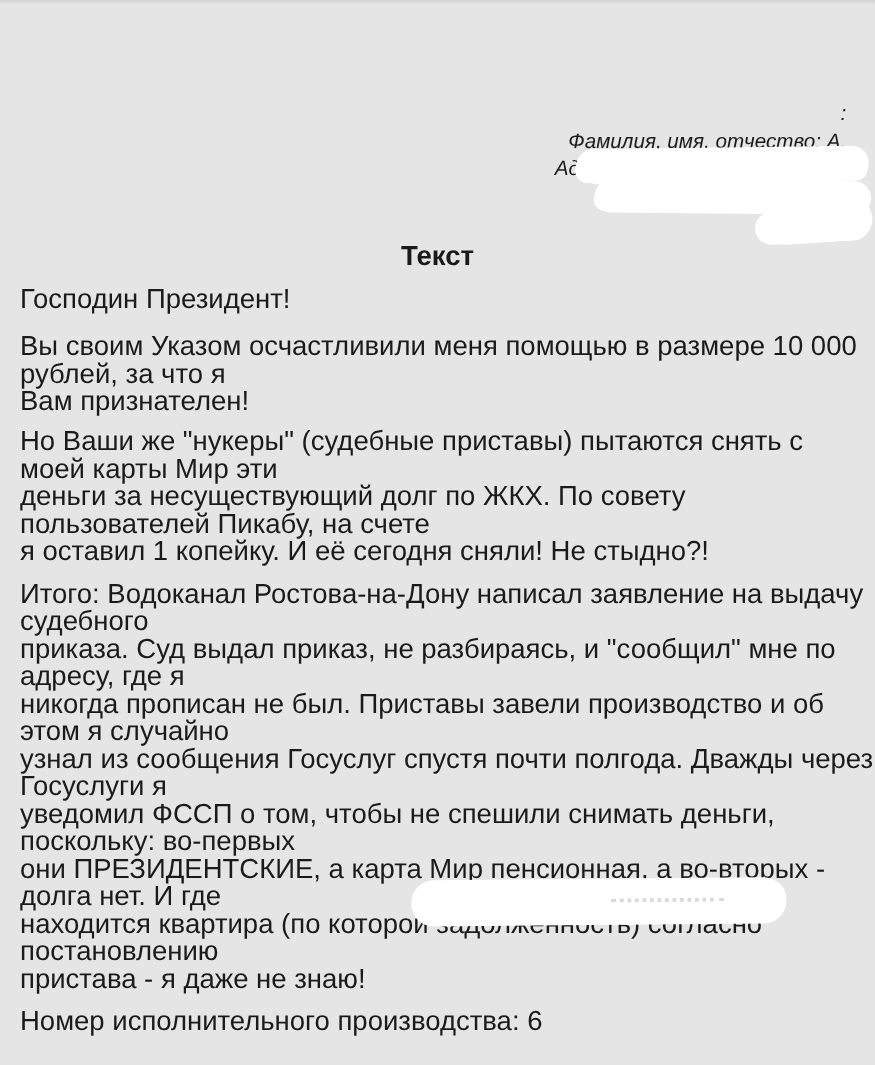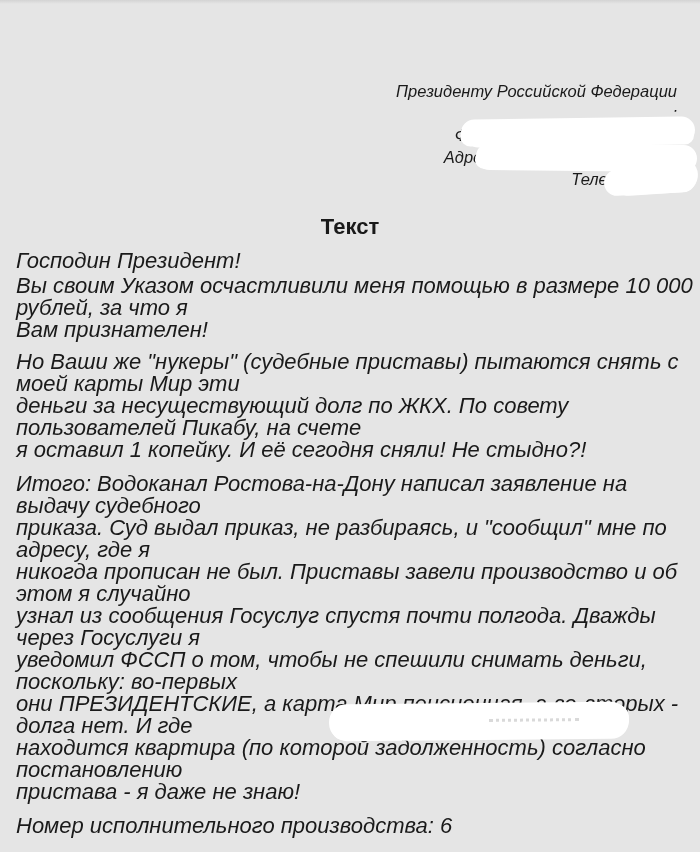--- a/index.html
+++ b/index.html
@@ -41,23 +41,22 @@
   }
   .section-title {
     margin: 26px 0 0 -16px;
     width: 700px;
     text-align: center;
     font-weight: bold;
   }
   .para {
     margin: 12px 0 0 0;
     white-space: pre-wrap;
-    font-style: italic;
   }
-  .para.p-thanks   { margin-top: 3px; }
+  .para.p-thanks   { margin-top: 16px; }
   .para.p-bailiffs { margin-top: 10px; }
   .para.p-summary  { }
   .para.p-appeal   { margin-top: 13px; }
   .para.p-case     { margin-top: 12px; }
   .footer-line {
     margin-top: 30px;
     font-style: italic;
     white-space: pre;
     font-weight: bold;
   }
@@ -107,21 +106,20 @@
     border-top: 3px dotted #d9d9d9;
   }
 </style>
 </head>
 <body>
 
 <div class="page">
   <div class="top-strip"></div>
 
   <div class="header">
-    <div class="line">Президенту Российской Федерации</div>
     <div class="line">:</div>
     <div class="line">Фамилия, имя, отчество: А.</div>
     <div class="line">Адрес электронной почты: а.</div>
     <div class="line">Телефон: +79</div>
   </div>
 
   <div class="body">
     <div class="section-title">Текст</div>
     <p class="para p-greeting">Господин Президент!</p>
     <p class="para p-thanks">Вы своим Указом осчастливили меня помощью в размере 10 000 рублей, за что я

